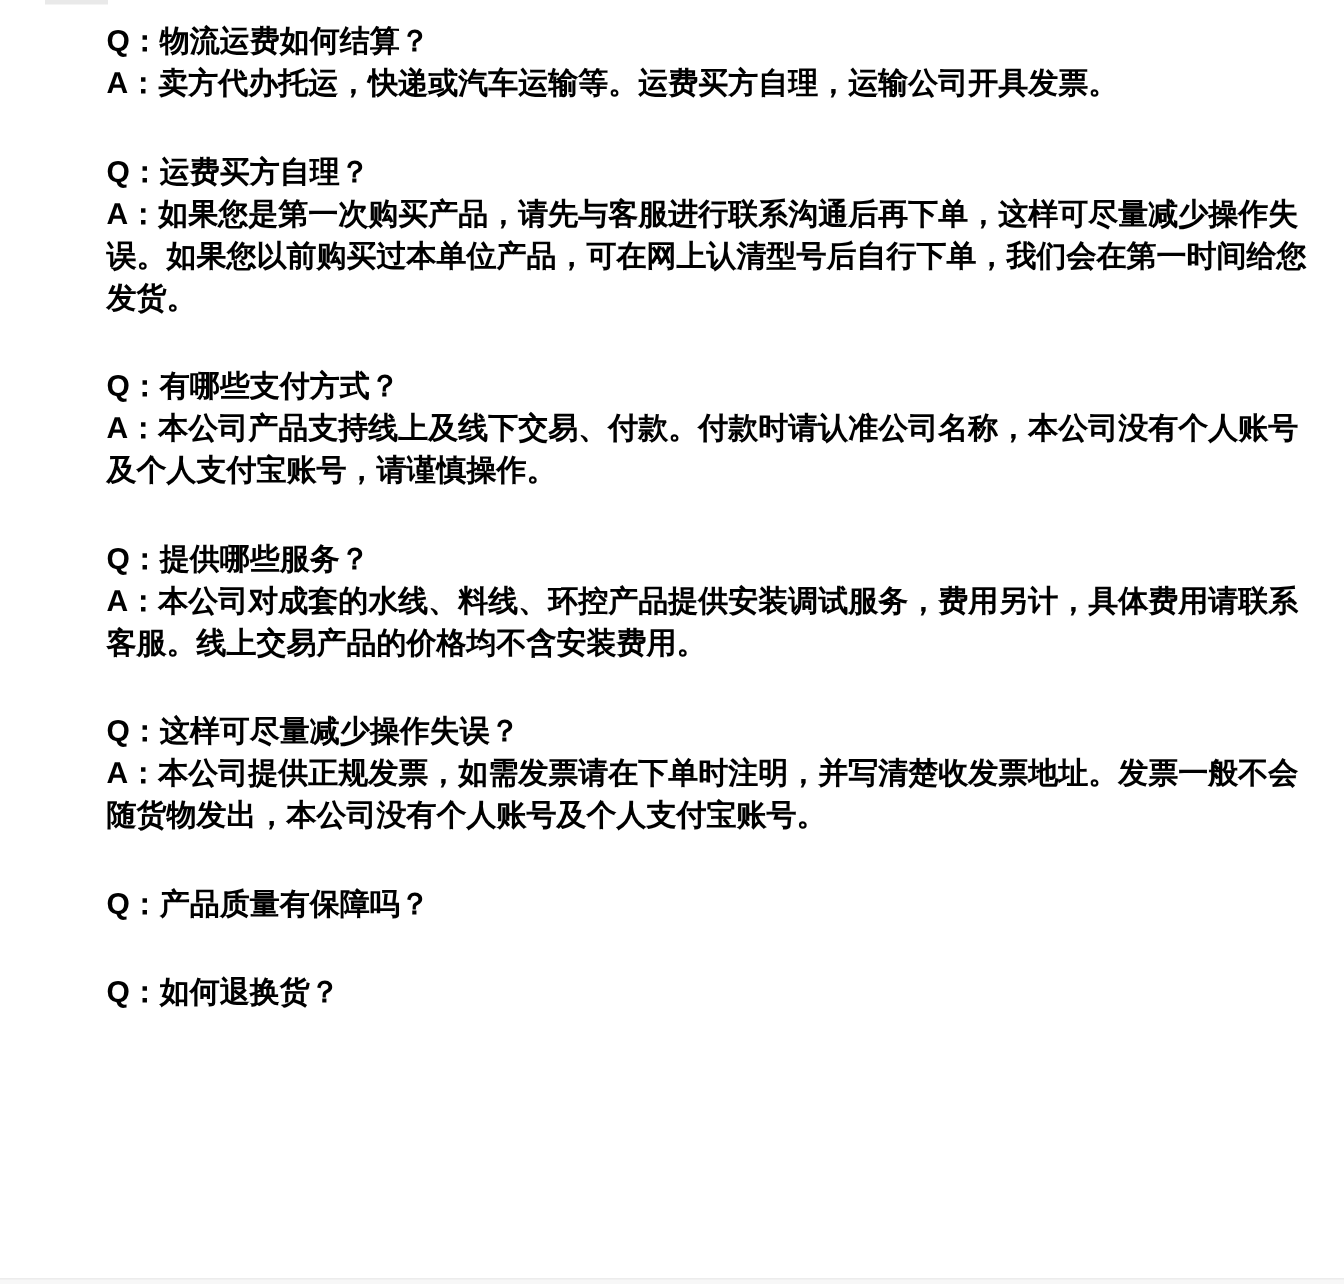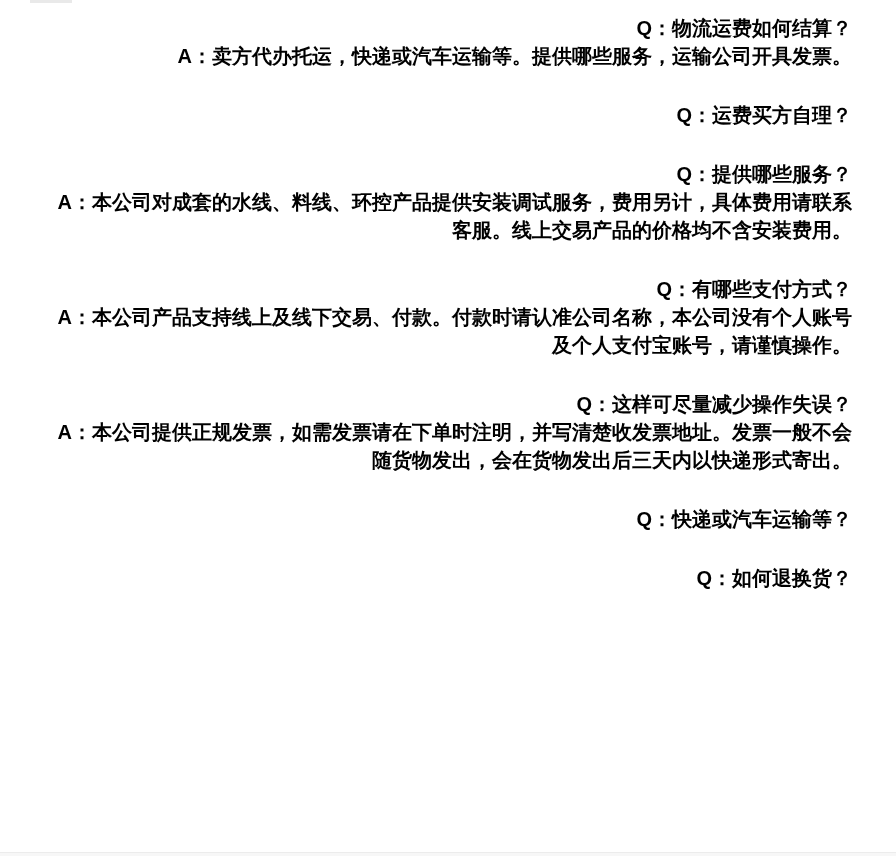--- a/index.html
+++ b/index.html
@@ -21,27 +21,27 @@
     position: absolute;
     top: 0;
     left: 30px;
     width: 42px;
     height: 3px;
     background: #e9e9e9;
   }
   .doc {
     position: absolute;
     top: 14px;
-    left: 52px;
+    left: 71px;
     width: 800px;
     color: #000000;
     font-size: 20px;
     line-height: 28px;
     font-weight: 700;
-    text-align: right;
+    text-align: left;
     word-break: break-all;
   }
   .qa { margin-bottom: 31px; }
   .qa:last-child { margin-bottom: 12px; }
   .q-line, .a-para { color: #000000; }
   
   .bottom-divider {
     position: absolute;
     left: 0;
     bottom: 0;
@@ -55,44 +55,45 @@
 <body>
 
 <div class="page">
 
   <div class="top-artifact"></div>
 
   <div class="doc">
 
     <section class="qa">
       <div class="q-line"><span>Q：</span><span>物流运费如何结算？</span></div>
-      <div class="a-para"><span>A：</span><span>卖方代办托运，快递或汽车运输等。提供哪些服务，运输公司开具发票。</span></div>
+      <div class="a-para"><span>A：</span><span>卖方代办托运，快递或汽车运输等。运费买方自理，运输公司开具发票。</span></div>
     </section>
 
     <section class="qa">
       <div class="q-line"><span>Q：</span><span>运费买方自理？</span></div>
+      <div class="a-para"><span>A：</span><span>如果您是第一次购买产品，请先与客服进行联系沟通后再下单，这样可尽量减少操作失误。如果您以前购买过本单位产品，可在网上认清型号后自行下单，我们会在第一时间给您发货。</span></div>
+    </section>
+
+    <section class="qa">
+      <div class="q-line"><span>Q：</span><span>有哪些支付方式？</span></div>
+      <div class="a-para"><span>A：</span><span>本公司产品支持线上及线下交易、付款。付款时请认准公司名称，本公司没有个人账号及个人支付宝账号，请谨慎操作。</span></div>
     </section>
 
     <section class="qa">
       <div class="q-line"><span>Q：</span><span>提供哪些服务？</span></div>
       <div class="a-para"><span>A：</span><span>本公司对成套的水线、料线、环控产品提供安装调试服务，费用另计，具体费用请联系客服。线上交易产品的价格均不含安装费用。</span></div>
     </section>
 
     <section class="qa">
-      <div class="q-line"><span>Q：</span><span>有哪些支付方式？</span></div>
-      <div class="a-para"><span>A：</span><span>本公司产品支持线上及线下交易、付款。付款时请认准公司名称，本公司没有个人账号及个人支付宝账号，请谨慎操作。</span></div>
+      <div class="q-line"><span>Q：</span><span>这样可尽量减少操作失误？</span></div>
+      <div class="a-para"><span>A：</span><span>本公司提供正规发票，如需发票请在下单时注明，并写清楚收发票地址。发票一般不会随货物发出，本公司没有个人账号及个人支付宝账号。</span></div>
     </section>
 
     <section class="qa">
-      <div class="q-line"><span>Q：</span><span>这样可尽量减少操作失误？</span></div>
-      <div class="a-para"><span>A：</span><span>本公司提供正规发票，如需发票请在下单时注明，并写清楚收发票地址。发票一般不会随货物发出，会在货物发出后三天内以快递形式寄出。</span></div>
-    </section>
-
-    <section class="qa">
-      <div class="q-line"><span>Q：</span><span>快递或汽车运输等？</span></div>
+      <div class="q-line"><span>Q：</span><span>产品质量有保障吗？</span></div>
     </section>
 
     <section class="qa">
       <div class="q-line"><span>Q：</span><span>如何退换货？</span></div>
     </section>
 
   </div>
 
   <div class="bottom-divider"></div>
 

